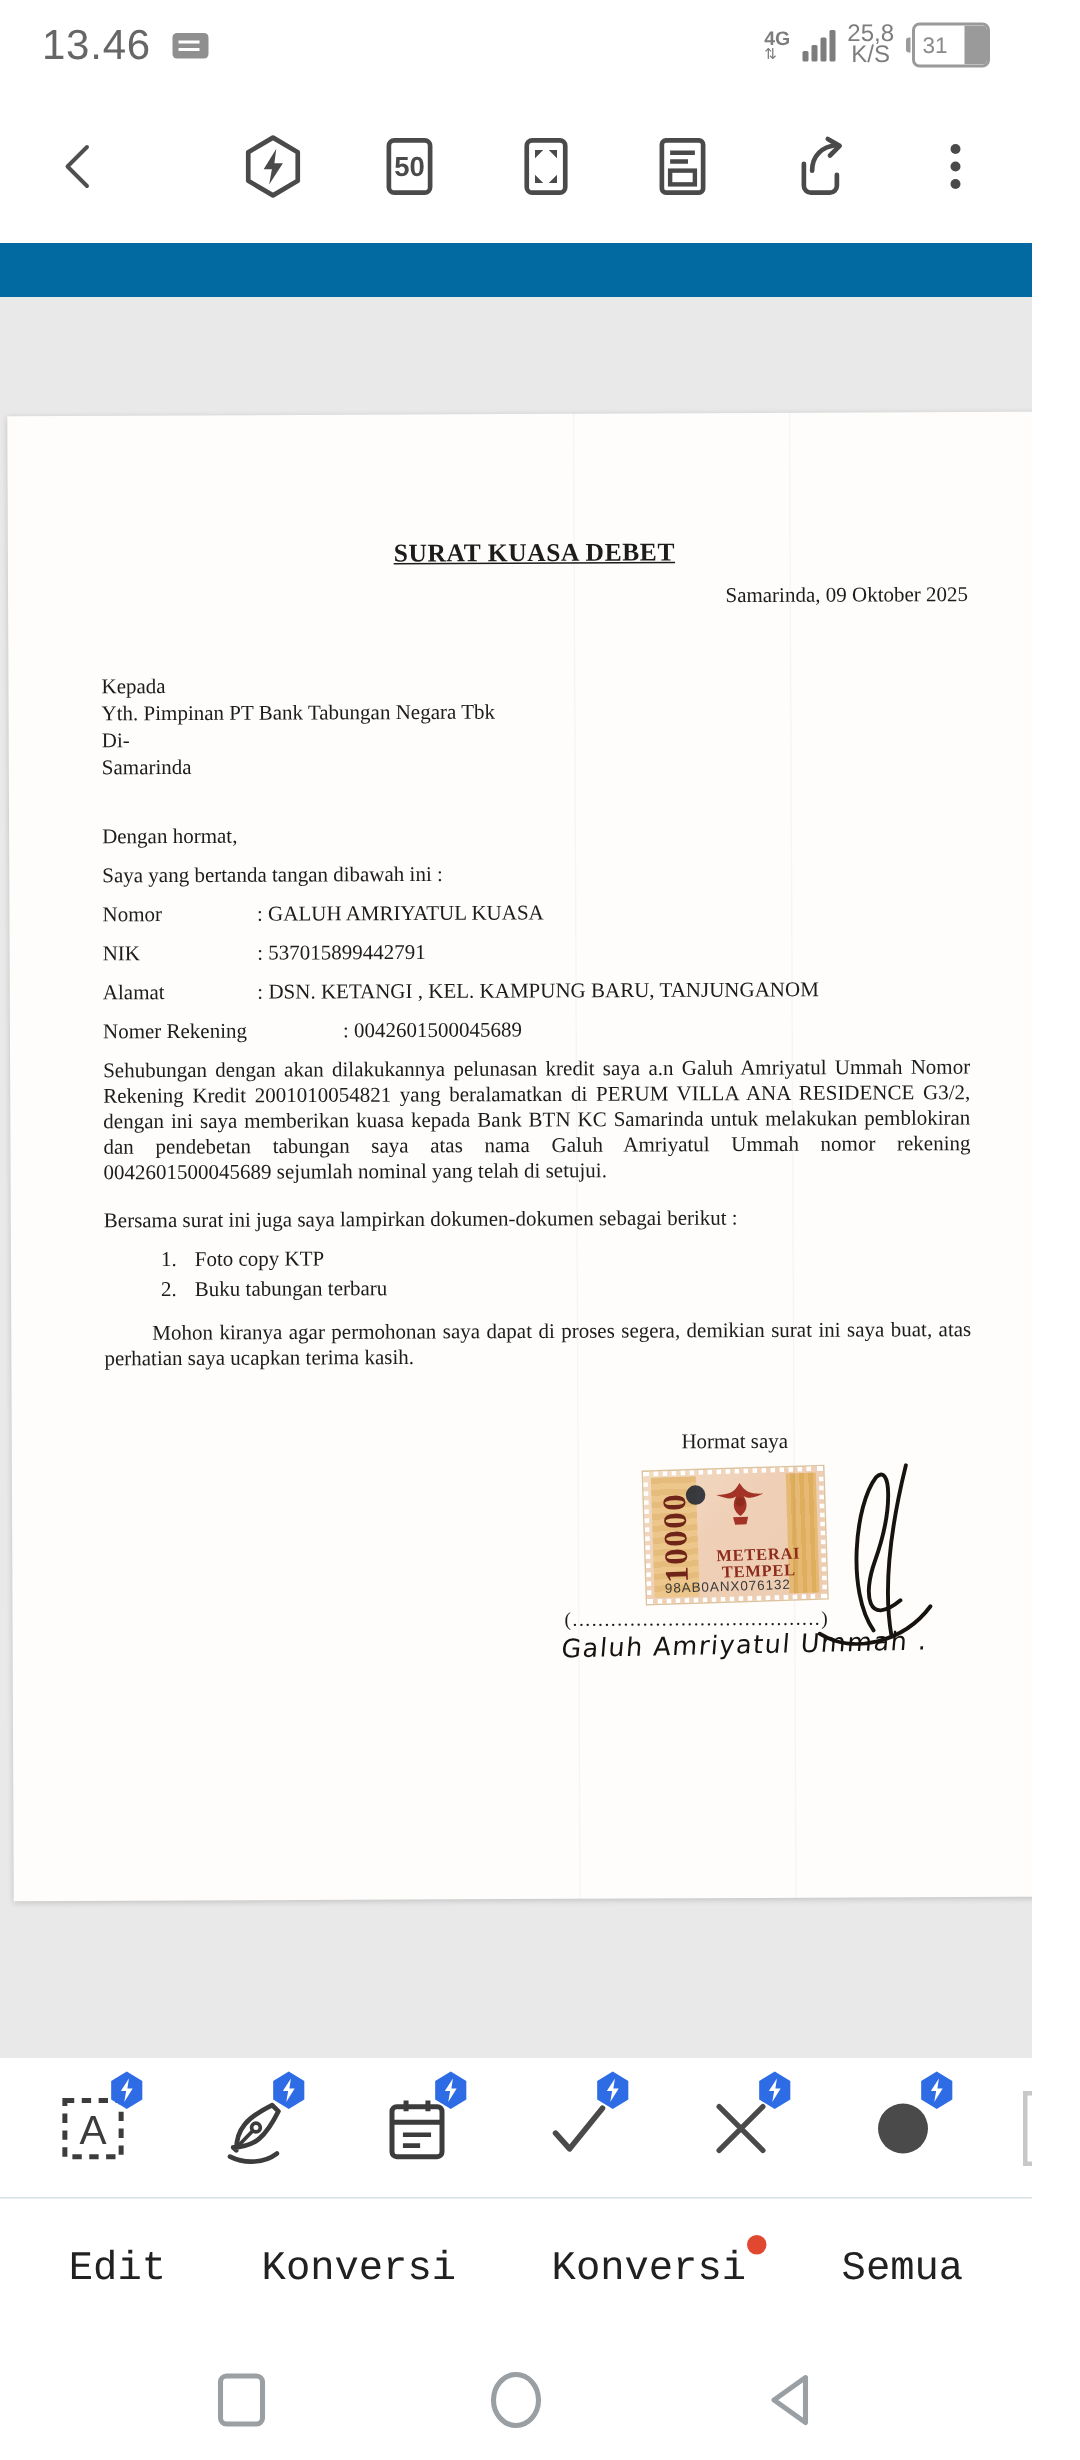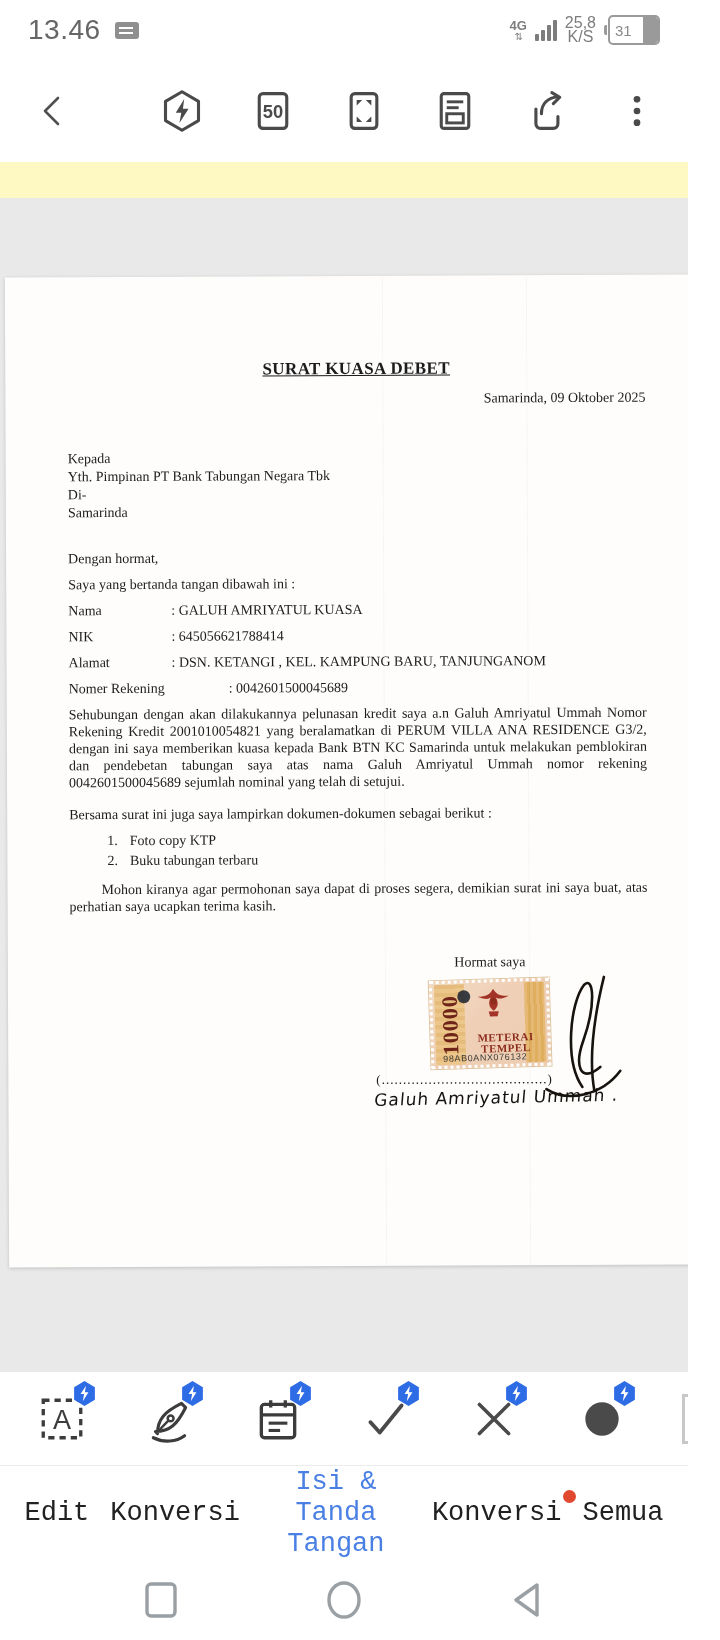--- a/index.html
+++ b/index.html
@@ -1,27 +1,27 @@
 <!DOCTYPE html>
 <html><head>
 <meta charset="utf-8">
 <style>
   html,body{margin:0;padding:0;background:#fff;}
-  .screen{position:relative;width:688px;height:1640px;background:#fef9c3;overflow:hidden;
+  .screen{position:relative;width:688px;height:1640px;background:#0369a1;overflow:hidden;
           font-family:"Liberation Sans",sans-serif;-webkit-font-smoothing:antialiased;}
 
   
   .statusbar{position:absolute;top:0;left:0;right:0;height:60px;background:#fff;
              display:flex;align-items:center;justify-content:space-between;padding:0 28px;box-sizing:border-box;}
   .sb-left{display:flex;align-items:center;gap:14px;}
   .sb-time{font-size:28px;color:#666;letter-spacing:.5px;}
   .sms-icon{width:24px;height:17px;background:#8f8f8f;border-radius:3px;position:relative;}
   .sms-icon::after{content:"";position:absolute;left:4px;top:5px;width:14px;height:2px;background:#fff;box-shadow:0 5px 0 #fff;}
   .sb-right{display:flex;align-items:center;gap:8px;}
-  .net-type{display:flex;flex-direction:column;align-items:center;color:#7d7d7d;font-size:13px;line-height:13px;font-weight:bold;}
+  .net-type{display:flex;flex-direction:column;color:#7d7d7d;font-size:13px;line-height:13px;font-weight:bold;}
   .net-arrows{font-size:10px;line-height:10px;letter-spacing:-1px;font-weight:normal;}
   .sig-bars{display:flex;align-items:flex-end;gap:2px;height:22px;}
   .sig-bars span{width:4px;background:#7d7d7d;border-radius:1px;display:block;}
   .speed{display:flex;flex-direction:column;align-items:center;color:#7d7d7d;font-size:16px;line-height:14px;}
   .battery{position:relative;display:flex;align-items:center;}
   .batt-nub{width:3px;height:10px;background:#9a9a9a;border-radius:2px 0 0 2px;margin-right:1px;}
   .batt-body{width:48px;height:26px;border:2px solid #9a9a9a;border-radius:5px;display:flex;align-items:center;position:relative;overflow:hidden;}
   .batt-num{font-size:15px;color:#8a8a8a;margin-left:5px;z-index:1;}
   .batt-fill{position:absolute;right:0;top:0;bottom:0;width:15px;background:#9a9a9a;}
 
@@ -196,26 +196,26 @@
           <div>Yth. Pimpinan PT Bank Tabungan Negara Tbk</div>
           <div>Di-</div>
           <div>Samarinda</div>
         </div>
 
         <div class="l-salutation">Dengan hormat,</div>
         <div class="l-intro">Saya yang bertanda tangan dibawah ini :</div>
 
         <div class="l-fields">
           <div class="l-field">
-            <span class="fl">Nama</span>
+            <span class="fl">Nomor</span>
             <span>: GALUH AMRIYATUL KUASA</span>
           </div>
           <div class="l-field">
             <span class="fl">NIK</span>
-            <span>: 645056621788414</span>
+            <span>: 537015899442791</span>
           </div>
           <div class="l-field">
             <span class="fl">Alamat</span>
             <span>: DSN. KETANGI , KEL. KAMPUNG BARU, TANJUNGANOM</span>
           </div>
           <div class="l-field">
             <span class="fl" style="min-width:160px">Nomer Rekening</span>
             <span>: 0042601500045689</span>
           </div>
         </div>
@@ -351,23 +351,20 @@
     </div>
   </div>
 
   <div class="tabbar">
     <div class="tab">
       <span>Edit</span>
     </div>
     <div class="tab">
       <span>Konversi</span>
     </div>
-    <div class="tab active">
-      <span>Isi &amp; Tanda Tangan</span>
-    </div>
     <div class="tab">
       <span>Konversi</span>
       <span class="tab-dot"></span>
     </div>
     <div class="tab">
       <span>Semua</span>
     </div>
   </div>
 
   <div class="navbar">

